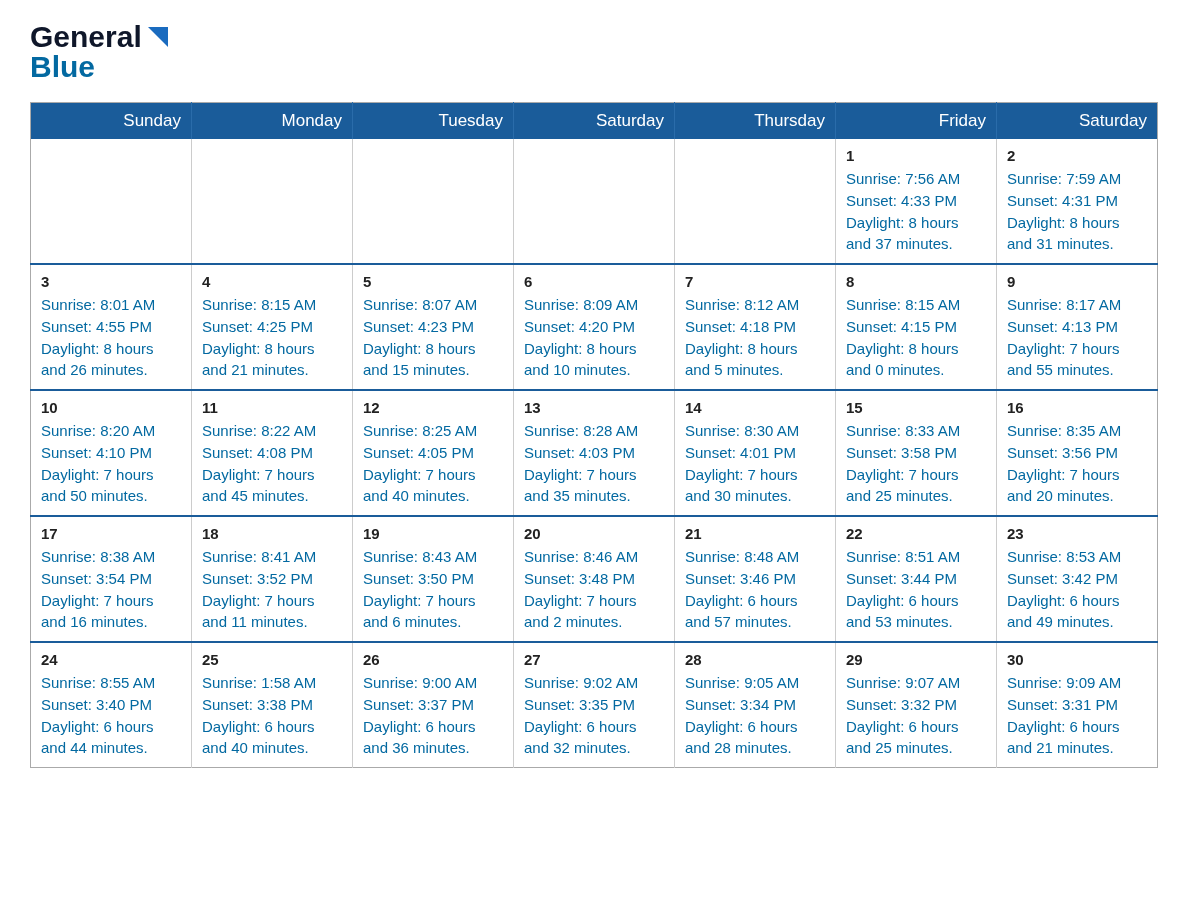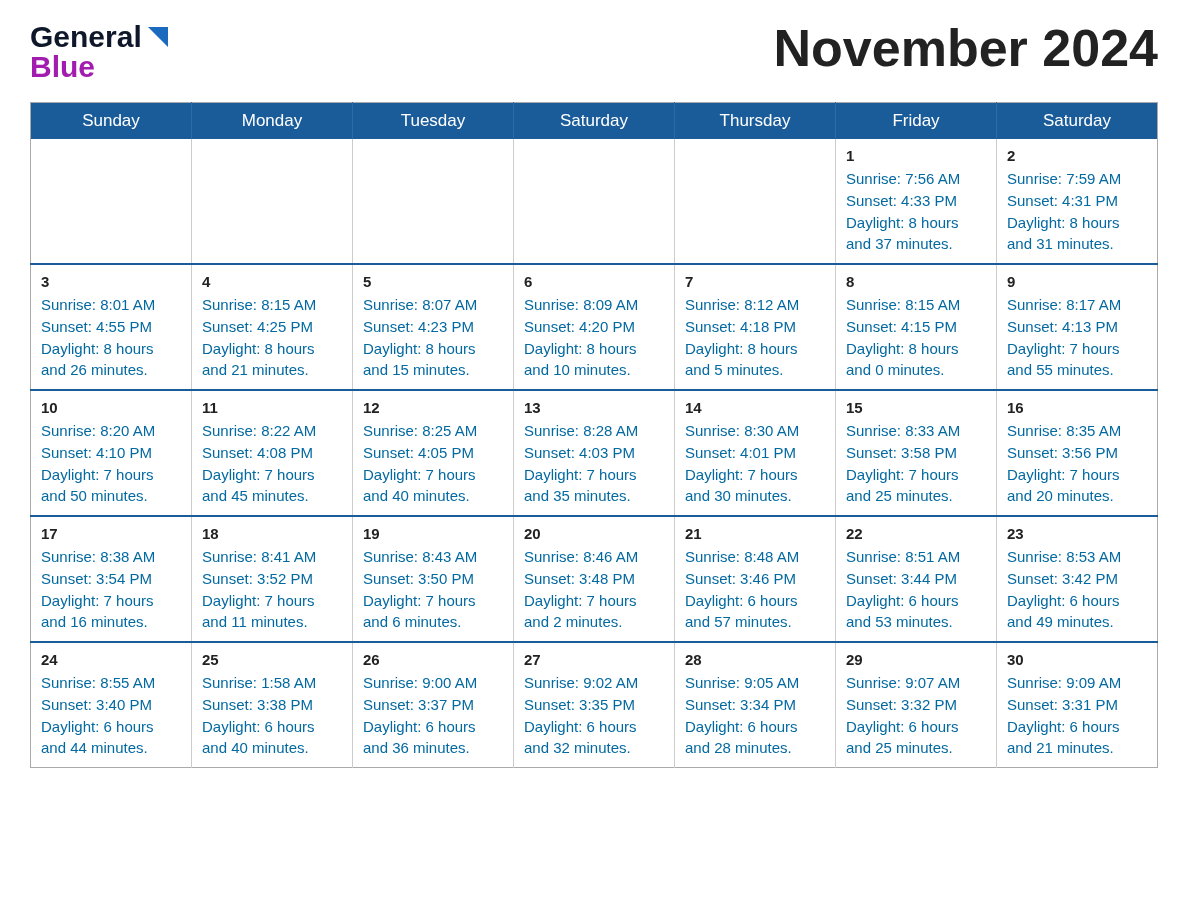--- a/index.html
+++ b/index.html
@@ -37,21 +37,21 @@
       margin-top: 4px;
     }
     .calendar {
       width: 100%;
       border-collapse: collapse;
       border: 1px solid #aaa;
     }
     .calendar th {
       background: #1a5c9a;
       color: #fff;
-      text-align: center;
+      text-align: right;
       padding: 8px 10px;
       font-size: 17px;
       font-weight: normal;
       border-right: 1px solid #2a6caa;
     }
     .calendar th:last-child {
       border-right: none;
     }
     .calendar td {
       vertical-align: top;
@@ -90,24 +90,23 @@
 <body>
 
 <div class="header-area">
   <div class="logo-area">
     <div style="display:flex; align-items:center; gap:0px;">
       <span style="font-size:30px; font-weight:bold; color:#0f172a;">General</span>
       <svg width="28" height="28" viewBox="0 0 28 28" style="margin-left:2px;">
         <polygon points="4,4 24,4 24,24" fill="#1a6bbf"></polygon>
       </svg>
     </div>
-    <div style="font-size:30px; font-weight:bold; color:#a21caf; margin-top:-4px;">Blue</div>
+    <div style="font-size:30px; font-weight:bold; color:#0369a1; margin-top:-4px;">Blue</div>
   </div>
   <div class="title-area">
-    <div class="month-title">November 2024</div>
   </div>
 </div>
 
 <table class="calendar">
   <thead>
     <tr>
     <th>Sunday</th>
         <th>Monday</th>
         <th>Tuesday</th>
         <th>Saturday</th>

